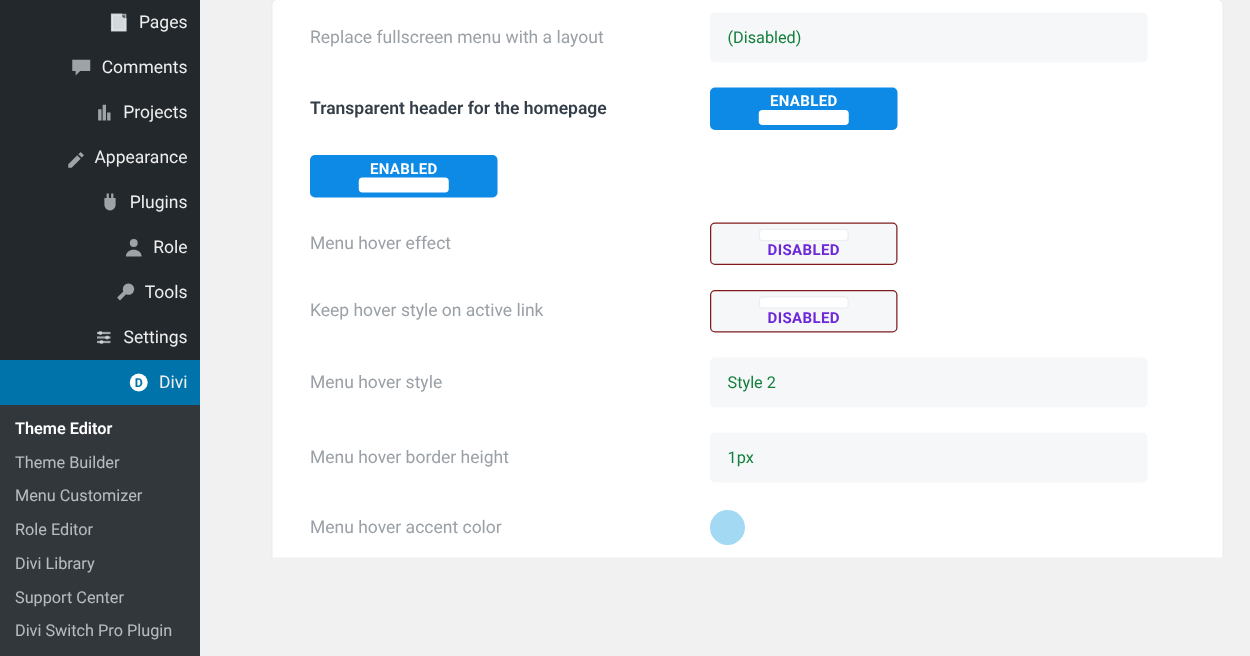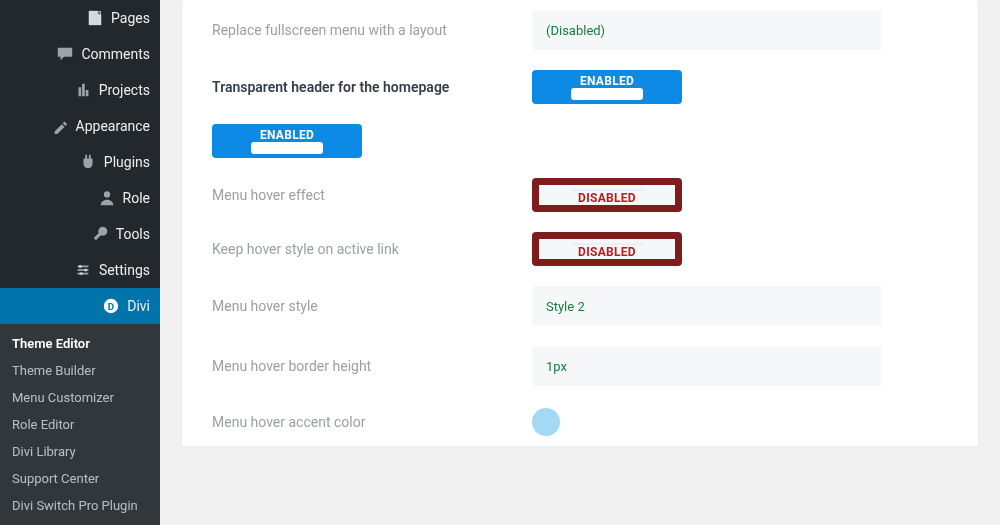--- a/index.html
+++ b/index.html
@@ -13,36 +13,36 @@
 .side-item .ic svg { width:18px; height:18px; fill:currentColor; }
 .side-item span.lbl { color:#eee; font-size:14px; }
 .side-item.active { background:#0073aa; color:#fff; position:relative; }
 .side-item.active .ic { color:#fff; }
 .side-item.active::after { content:""; position:absolute; right:-8px; top:50%; transform:translateY(-50%); border:8px solid transparent; border-right-color:#f1f1f1; }
 .submenu { list-style:none; background:#32373c; padding:6px 0 8px; }
 .submenu li { padding:6px 12px; font-size:13px; color:rgba(240,245,250,.7); cursor:pointer; }
 .submenu li.current { color:#fff; font-weight:600; }
 
 
-.main { flex:1; height:446px; overflow:hidden; position:relative; }
+.main { flex:1; height:446px; overflow:hidden; position:relative;padding-left:36px; }
 .panel { background:#fff; margin:0 22px 18px 22px; border-radius:4px; padding:0 30px 28px 30px; box-shadow:0 0 0 1px rgba(0,0,0,.02); }
 .row { display:flex; align-items:center; min-height:52px; padding:10px 0; }
 .row .label { width:320px; font-size:14px; color:#333e48; font-weight:600; }
 .row.muted .label { color:#9aa0a6; font-weight:400; }
 .row .control { flex:1; max-width:350px; }
 
 
 .dropdown { background:#f6f7f9; border-radius:4px; height:40px; display:flex; align-items:center; padding:0 14px; color:#15803d; font-size:13px; width:350px; }
 .toggle { width:150px; height:34px; border-radius:4px; display:flex; align-items:center; justify-content:space-between; position:relative; padding:4px;flex-direction:column; }
 .toggle .txt { font-size:12px; font-weight:700; letter-spacing:.3px; flex:1; text-align:center; }
 .toggle .knob { width:72px; height:26px; background:#fff; border-radius:3px; }
 .toggle.on { background:#0c8ae6; color:#fff; }
 .toggle.on .txt { order:1; }
 .toggle.on .knob { order:2; }
-.toggle.off { background:#f6f7f9; border:7px solid #7f1d1d; color:#b91c1c; }
+.toggle.off { background:#f6f7f9; border:1px solid #7f1d1d; color:#6d28d9; }
 .toggle.off .txt { order:2; }
 .toggle.off .knob { order:1; border:1px solid #eceef1; }
 .colorswatch { width:28px; height:28px; border-radius:50%; background:#a3d9f2; }
 
 .save-btn { margin:18px 0 0 22px; display:inline-block; background:#20b99b; color:#fff; border:none; border-radius:4px; padding:14px 22px; font-size:14px; font-weight:600; cursor:pointer; }
 </style>
 </head>
 <body>
 
 <nav class="sidebar">

